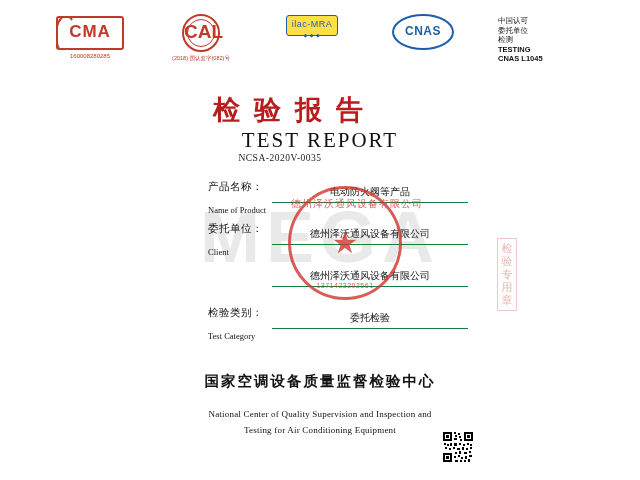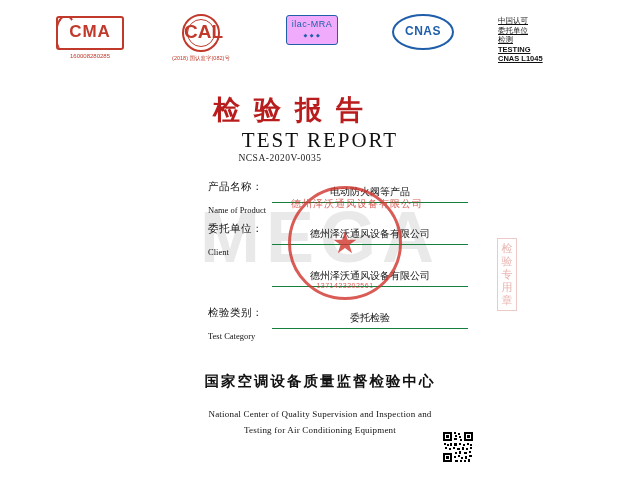--- a/index.html
+++ b/index.html
@@ -93,25 +93,25 @@
     top: 3px;
     right: 3px;
     bottom: 3px;
     border: 1px solid #c0392b;
     border-radius: 50%;
   }
   .mark-cnas-cn .mark-sub { font-size: 5.5px; }
 
   .mark-ilac .ilac-box {
     width: 52px;
-    height: 30px;
+    height: 21px;
     margin: 1px auto 0;
     border: 1.5px solid #1f5fa9;
     border-radius: 3px;
-    background: #f0abfc;
+    background: #fde047;
     color: #1f5fa9;
     font-family: "Liberation Sans", sans-serif;
     font-size: 9px;
     line-height: 11px;
     padding-top: 3px;
     box-sizing: border-box;
     letter-spacing: 0.5px;
   }
   .mark-ilac .ilac-small {
     font-size: 5px;
@@ -134,21 +134,20 @@
   }
 
   .mark-testing {
     width: 88px;
     text-align: left;
     font-family: "Liberation Sans", sans-serif;
     color: #111;
     font-size: 7.5px;
     line-height: 9.5px;
     padding-top: 2px;
-    text-decoration: underline;
   }
   .mark-testing .cn-line { font-size: 7.5px; }
   .mark-testing .bold { font-weight: bold; }
 
   
   .title-cn {
     position: absolute;
     top: 92px;
     left: 0;
     width: 576px;

